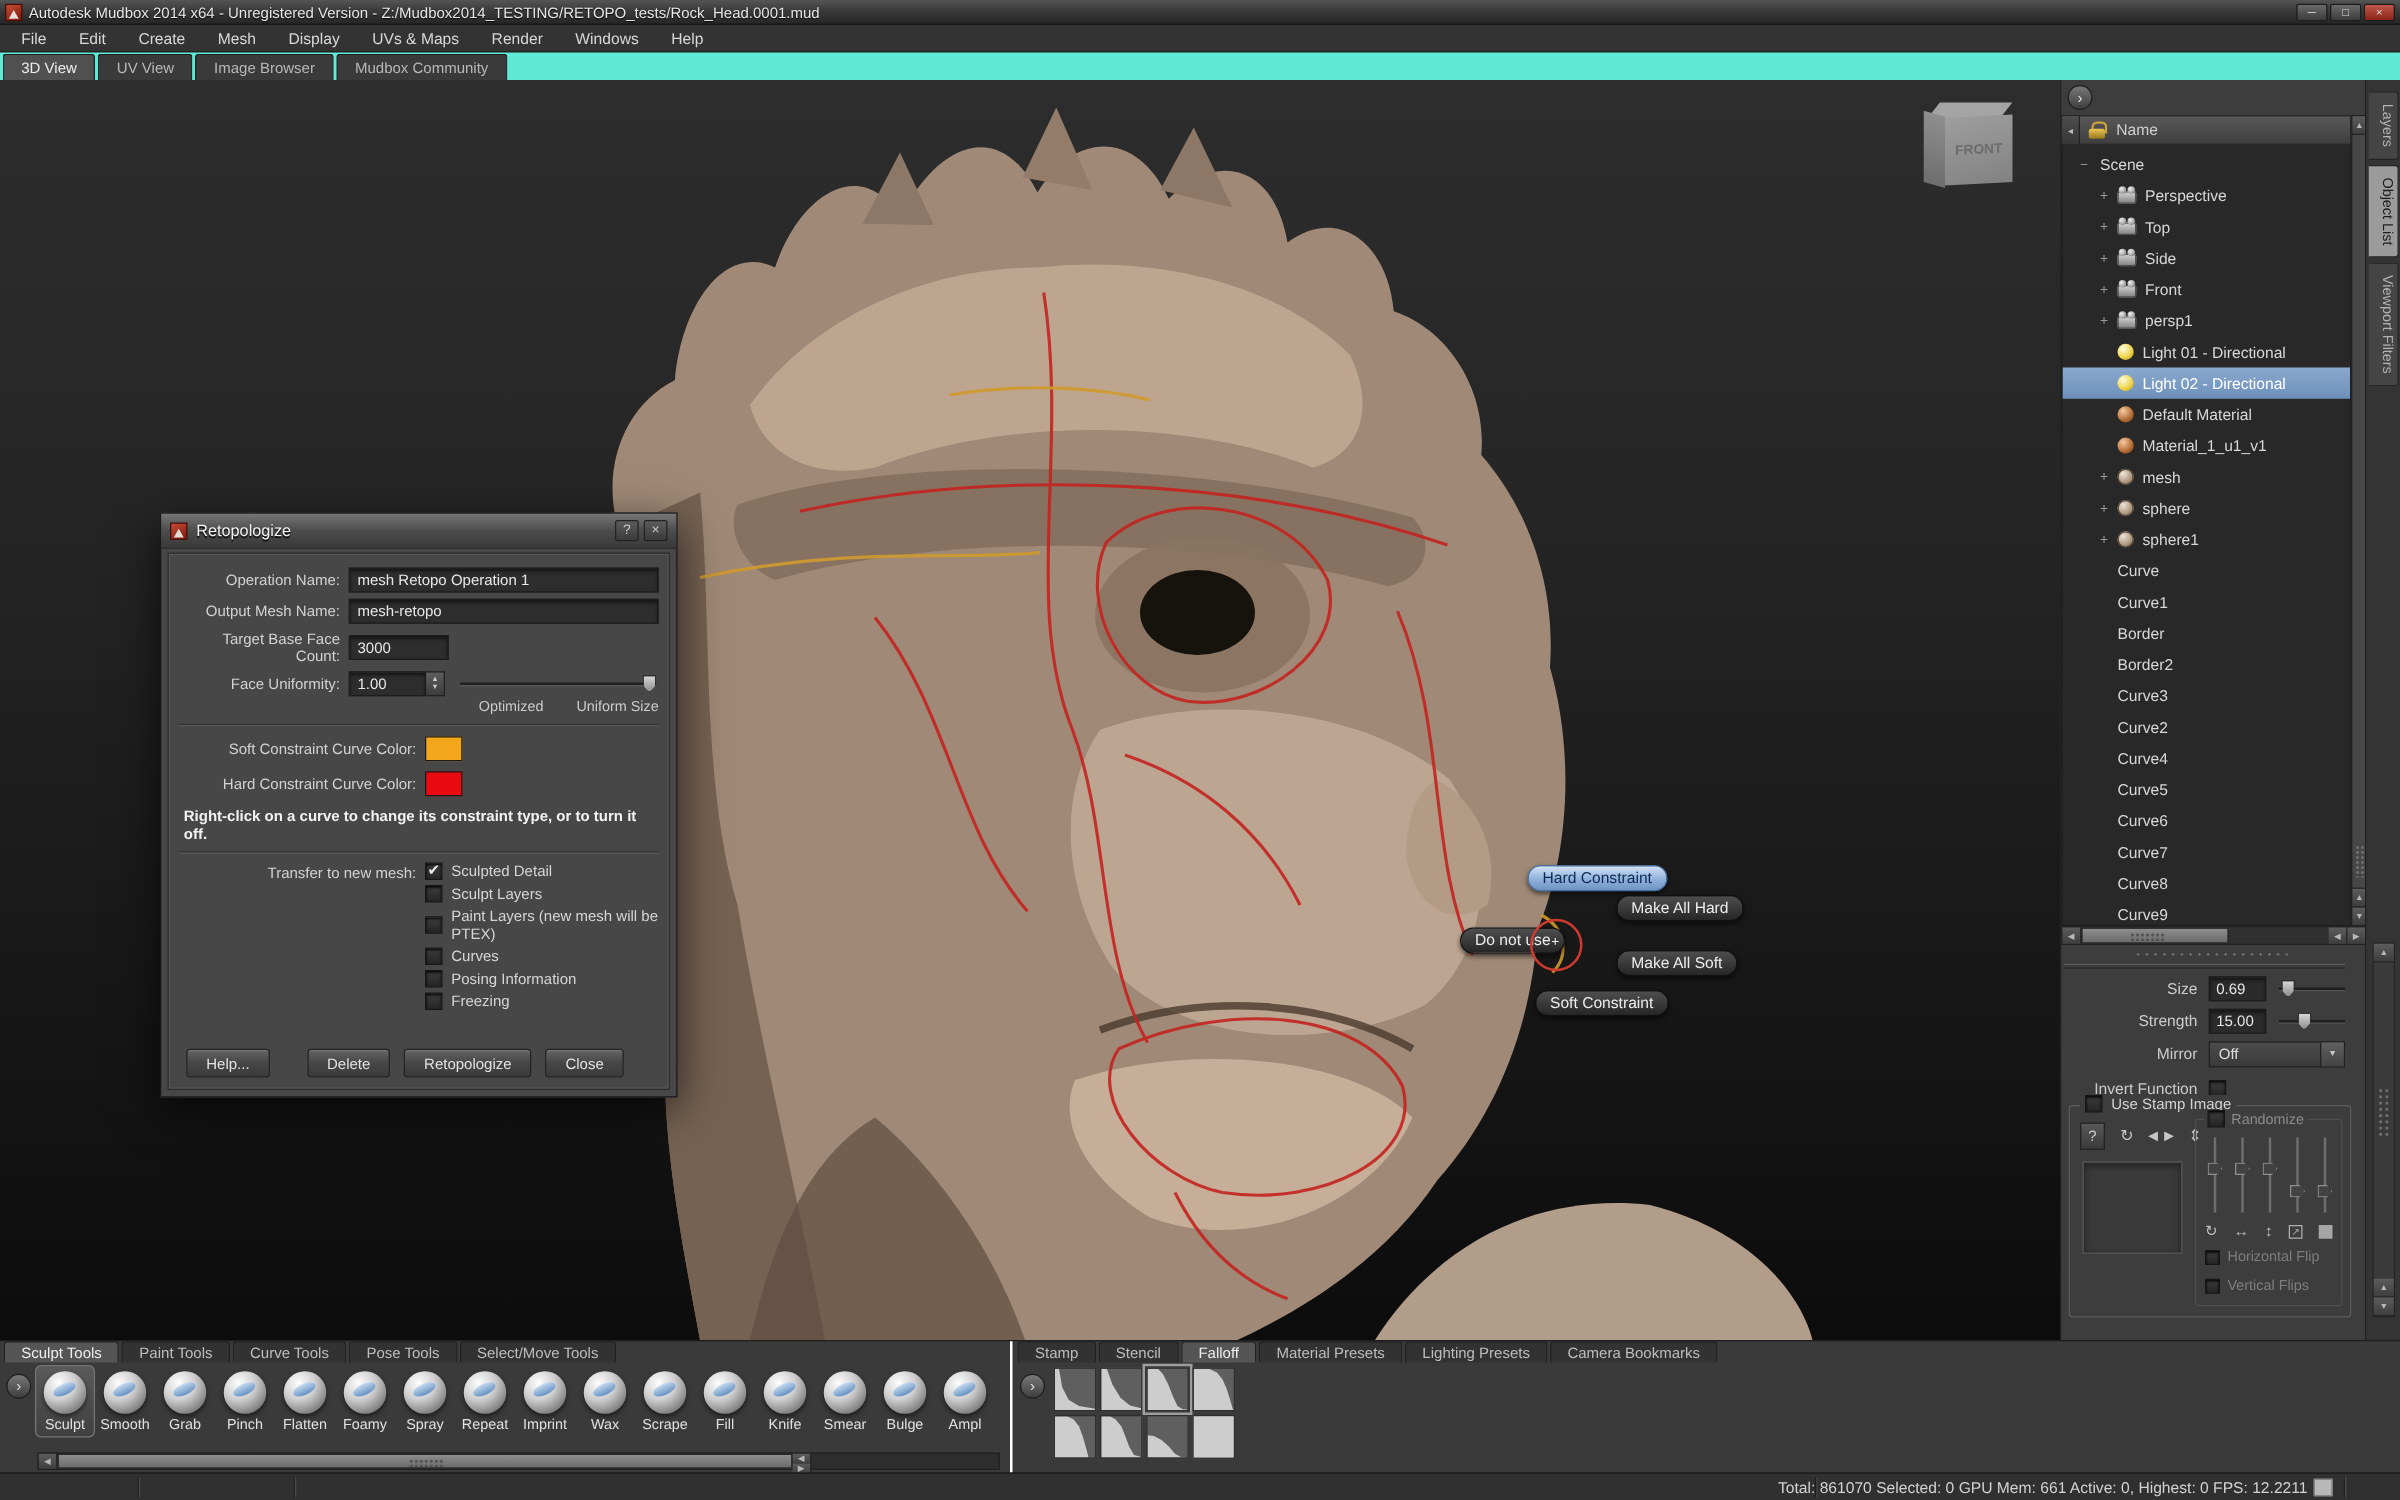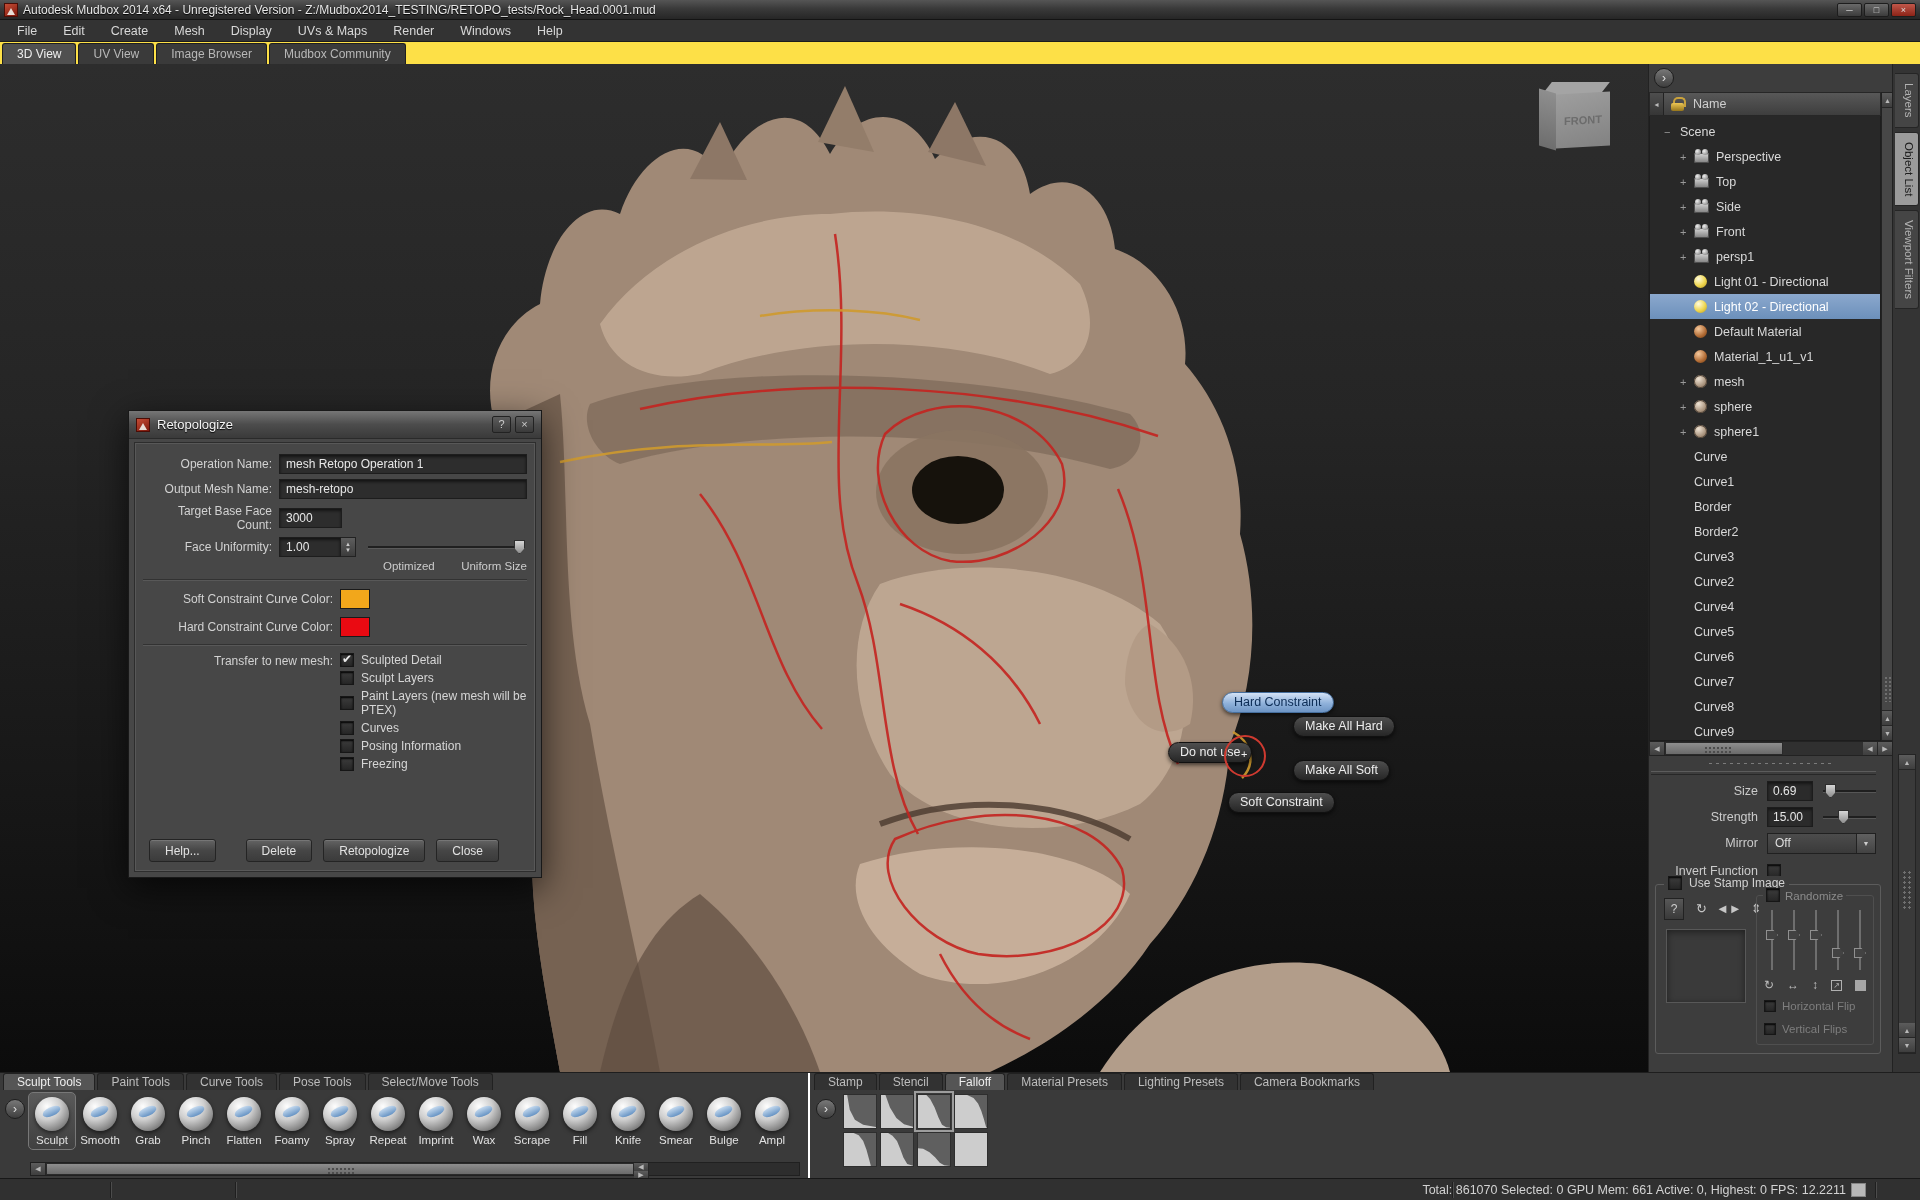--- a/index.html
+++ b/index.html
@@ -19,21 +19,21 @@
 .win-btn{width:25px;height:14px;background:linear-gradient(#6a6a6a,#3c3c3c);border:1px solid #1d1d1d;
   border-radius:2px;color:#ddd;font-size:9px;line-height:12px;text-align:center}
 .win-btn.close{background:linear-gradient(#c0574a,#8c2317)}
 
 
 .menubar{position:absolute;left:0;top:20px;width:1920px;height:22px;background:#333;
   border-bottom:1px solid #1c1c1c;display:flex;align-items:center;padding-left:4px}
 .menu-item{padding:3px 13px;color:#d8d8d8;font-size:12.5px}
 
 
-.viewtabs{position:absolute;left:0;top:42px;width:1920px;height:22px;background:#fde047;
+.viewtabs{position:absolute;left:0;top:42px;width:1920px;height:22px;background:#5eead4;
   display:flex;align-items:flex-end;padding-left:2px}
 .viewtab{padding:3px 14px;background:#3a3a3a;border:1px solid #1f1f1f;border-bottom:none;
   border-radius:3px 3px 0 0;color:#b8b8b8;font-size:12px;margin-right:2px}
 .viewtab.active{background:#505050;color:#eee}
 
 
 .viewport{position:absolute;left:0;top:64px;width:1648px;height:1008px;
   background:linear-gradient(180deg,#2d2d2d 0%,#252525 35%,#161616 75%,#0c0c0c 100%);overflow:hidden}
 .viewport svg{position:absolute;left:0;top:0}
 
@@ -62,21 +62,21 @@
 .tbtn{width:19px;height:17px;background:linear-gradient(#5c5c5c,#3a3a3a);border:1px solid #222;
   border-radius:2px;color:#ccc;font-size:11px;text-align:center;line-height:15px;margin-left:4px}
 .dialog-title .sp{margin-left:auto}
 .dialog-body{position:absolute;left:5px;right:5px;top:31px;bottom:5px;border:1px solid #2d2d2d;
   box-shadow:inset 0 0 0 1px #585858;padding:11px 8px 8px}
 .drow{display:flex;align-items:center;margin-bottom:5px}
 .dlabel{width:136px;flex:none;text-align:right;color:#d2d2d2;font-size:12px;padding-right:7px}
 .dlabel.wide{width:197px}
 .dinput{background:#2d2d2d;border:1px solid #1d1d1d;box-shadow:inset 0 2px 3px rgba(0,0,0,.55);
   color:#e8e8e8;font-size:12px;height:20px;padding:0 6px;display:flex;align-items:center}
-.w-full{width:253px}.w-num{width:63px}.w-face{width:62px}
+.w-full{width:253px}.w-num{width:80px}.w-face{width:62px}
 .spin{width:15px;height:20px;background:linear-gradient(#5e5e5e,#3c3c3c);border:1px solid #222;border-left:none;
   display:flex;flex-direction:column;align-items:center;justify-content:center;color:#ccc;font-size:6px;line-height:6px}
 .hslider{position:relative;flex:1;height:20px;margin-left:12px;margin-right:2px}
 .hslider::before{content:"";position:absolute;left:0;right:0;top:9px;height:2px;background:#202020;box-shadow:0 1px 0 #5a5a5a}
 .shandle{position:absolute;top:3px;width:11px;height:14px;background:linear-gradient(#d6d6d6,#8e8e8e);
   border:1px solid #2e2e2e;clip-path:polygon(0 0,100% 0,100% 55%,50% 100%,0 55%)}
 .drow.sub{padding-left:240px;justify-content:space-between;margin-top:-2px;color:#cbcbcb;font-size:11.5px}
 .dsep{height:2px;border-top:1px solid #323232;border-bottom:1px solid #585858;margin:7px 0}
 .cb{width:14px;height:14px;flex:none;background:linear-gradient(#3c3c3c,#262626);border:1px solid #161616;
   box-shadow:inset 0 1px 2px #000;position:relative}
@@ -349,20 +349,21 @@
     </div>
     <div class="dsep"></div>
     <div class="drow" style="margin-top:8px">
       <span class="dlabel wide">Soft Constraint Curve Color:</span>
       <span class="swatch" style="background: rgb(242, 167, 27);"></span>
     </div>
     <div class="drow" style="margin-top:8px">
       <span class="dlabel wide">Hard Constraint Curve Color:</span>
       <span class="swatch" style="background: rgb(234, 10, 18);"></span>
     </div>
+    <div class="hint">Right-click on a curve to change its constraint type, or to turn it off.</div>
     <div class="dsep"></div>
     <div class="drow" style="align-items:flex-start">
       <span class="dlabel wide" style="padding-top:1px">Transfer to new mesh:</span>
       <div>
 
       <label class="opt">
             <span class="cb checked"></span>
             <span>Sculpted Detail</span>
           </label>
           <label class="opt">

